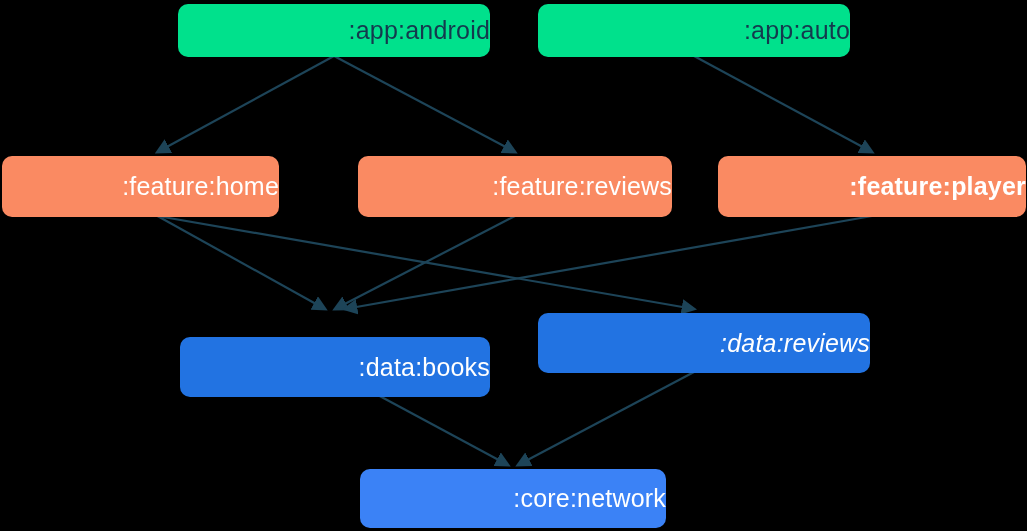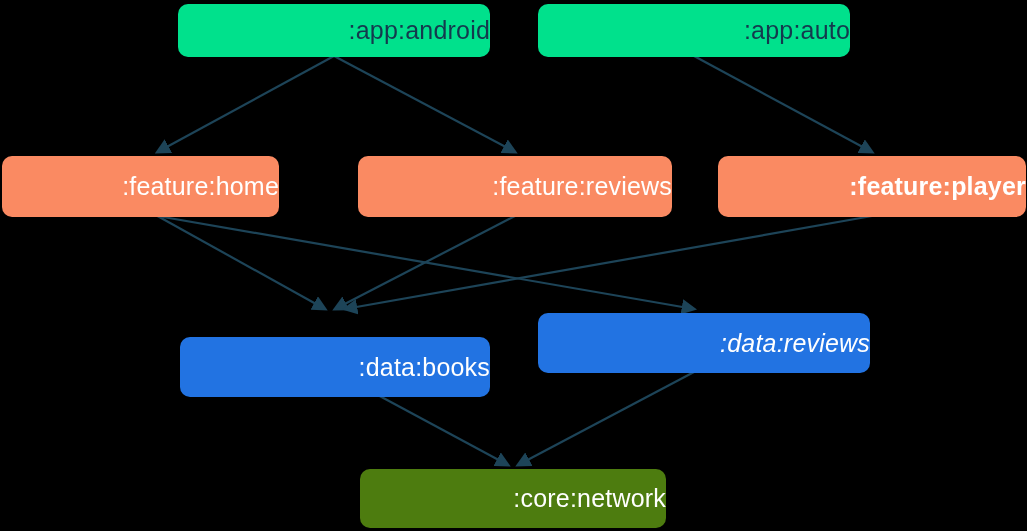--- a/index.html
+++ b/index.html
@@ -81,17 +81,17 @@
   </div>
   <div class="node" id="node-feature-player" style="background: rgb(250, 138, 98); color: rgb(255, 255, 255);">
     <span>:feature:player</span>
   </div>
   <div class="node" id="node-data-books" style="background: rgb(34, 115, 226); color: rgb(255, 255, 255);">
     <span>:data:books</span>
   </div>
   <div class="node" id="node-data-reviews" style="background: rgb(34, 115, 226); color: rgb(255, 255, 255);">
     <span>:data:reviews</span>
   </div>
-  <div class="node" id="node-core-network" style="background: #4d7c0f; color: rgb(255, 255, 255);">
+  <div class="node" id="node-core-network" style="background: #3b82f6; color: rgb(255, 255, 255);">
     <span>:core:network</span>
   </div>
 
 </div>
 
 </body></html>

